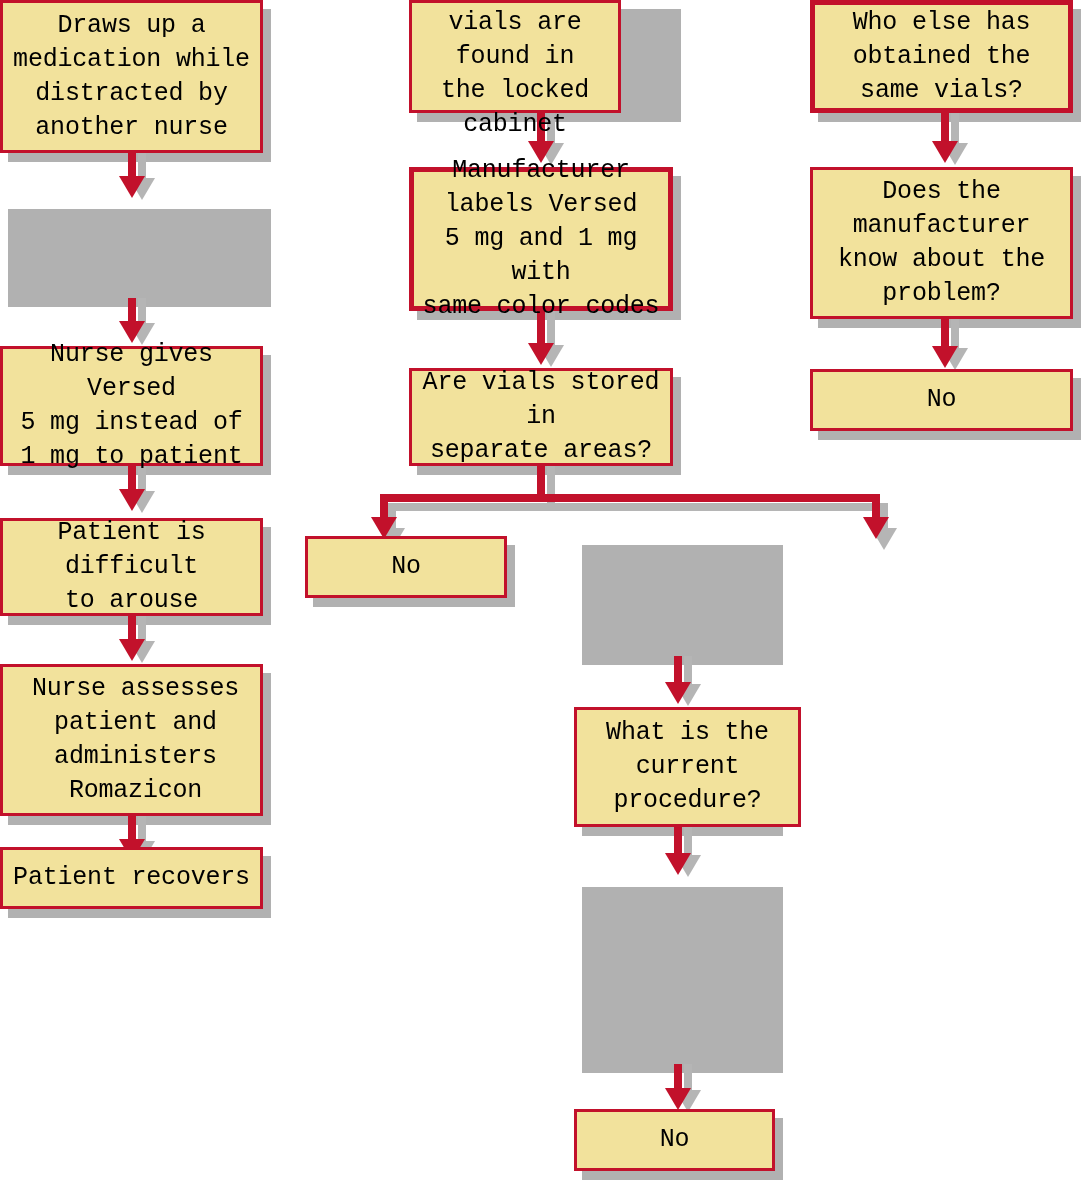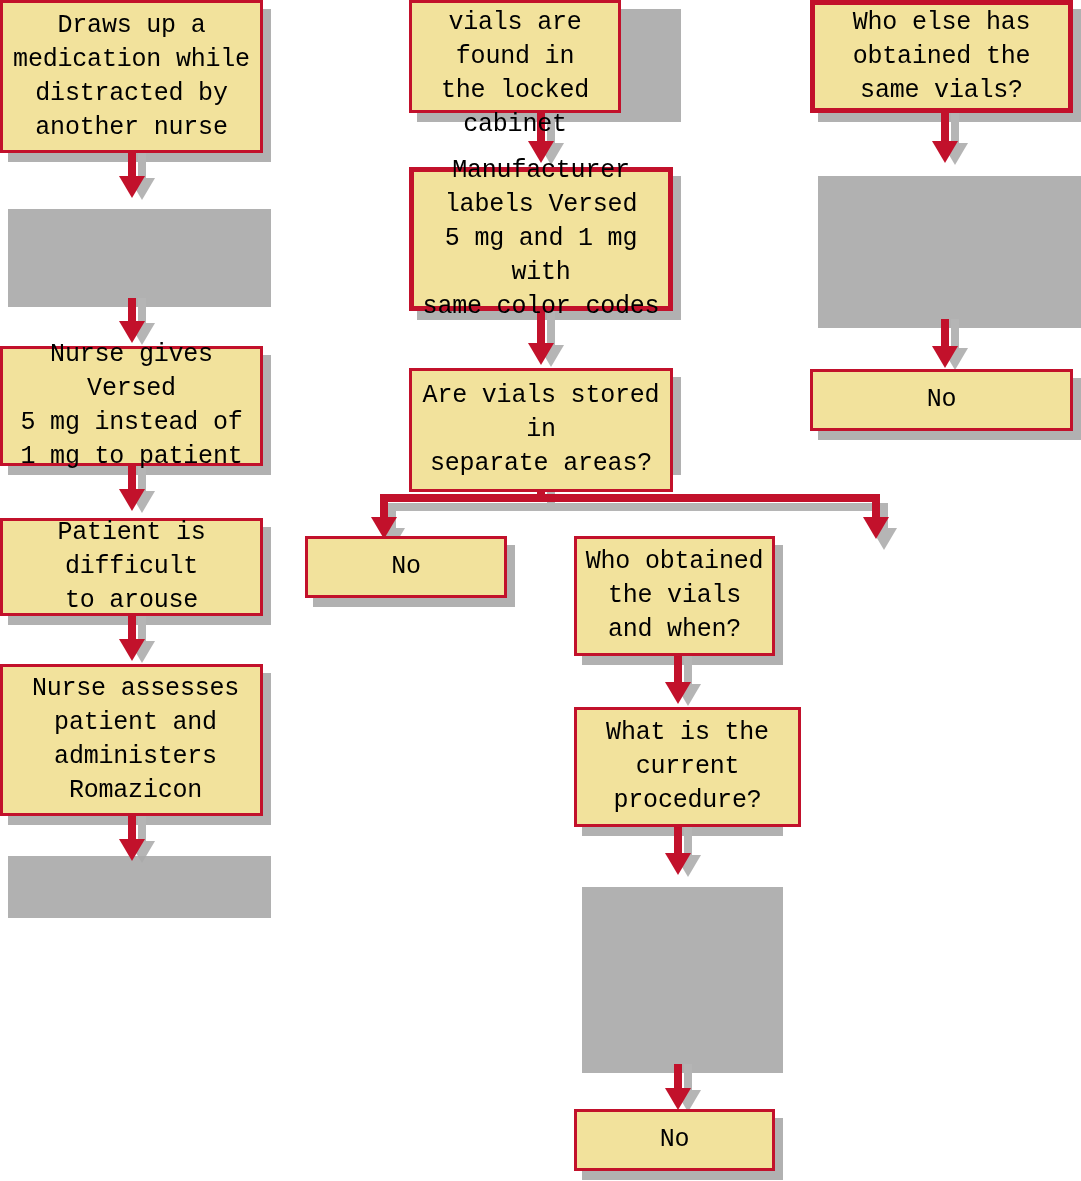--- a/index.html
+++ b/index.html
@@ -128,20 +128,23 @@
   <div class="node" style="left:0px; top:664px; width:263px; height:152px;padding-left:8px;">
     <span class="label">Nurse assesses<br>patient and<br>administers<br>Romazicon</span>
   </div>
 
   <div class="conn-shadow" style="left:138px; top:816px; width:8px; height:33px;"></div>
   <div class="arrowhead-shadow" style="left:129px; top:841px;"></div>
   <div class="conn" style="left:128px; top:816px; width:8px; height:30px;"></div>
   <div class="arrowhead" style="left:119px; top:839px;"></div>
 
   <div class="shadow" style="left:8px; top:856px; width:263px; height:62px;"></div>
+  <div class="node" style="left:0px; top:847px; width:263px; height:62px;">
+    <span class="label">Patient recovers</span>
+  </div>
 
   <div class="shadow" style="left:417px; top:9px; width:264px; height:113px;"></div>
   <div class="node" style="left:409px; top:0px; width:212px; height:113px;">
     <span class="label">Wrong Versed<br>vials are found in<br>the locked cabinet</span>
   </div>
 
   <div class="conn-shadow" style="left:547px; top:113px; width:8px; height:38px;"></div>
   <div class="arrowhead-shadow" style="left:538px; top:143px;"></div>
   <div class="conn" style="left:537px; top:113px; width:8px; height:35px;"></div>
   <div class="arrowhead" style="left:528px; top:141px;"></div>
@@ -150,21 +153,21 @@
   <div class="node thick" style="left:409px; top:167px; width:264px; height:144px;">
     <span class="label">Manufacturer<br>labels Versed<br>5 mg and 1 mg with<br>same color codes</span>
   </div>
 
   <div class="conn-shadow" style="left:547px; top:311px; width:8px; height:45px;"></div>
   <div class="arrowhead-shadow" style="left:538px; top:345px;"></div>
   <div class="conn" style="left:537px; top:311px; width:8px; height:42px;"></div>
   <div class="arrowhead" style="left:528px; top:343px;"></div>
 
   <div class="shadow" style="left:417px; top:377px; width:264px; height:98px;"></div>
-  <div class="node" style="left:409px; top:368px; width:264px; height:124px;">
+  <div class="node" style="left:409px; top:368px; width:264px; height:98px;">
     <span class="label">Are vials stored in<br>separate areas?</span>
   </div>
 
   <div class="conn-shadow" style="left:547px; top:466px; width:8px; height:40px;"></div>
   <div class="conn" style="left:537px; top:466px; width:8px; height:32px;"></div>
 
   <div class="conn-shadow" style="left:388px; top:503px; width:500px; height:8px;"></div>
   <div class="conn" style="left:380px; top:494px; width:500px; height:8px;"></div>
 
   <div class="conn-shadow" style="left:388px; top:503px; width:8px; height:33px;"></div>
@@ -176,23 +179,20 @@
   <div class="arrowhead-shadow" style="left:871px; top:528px;"></div>
   <div class="conn" style="left:872px; top:494px; width:8px; height:30px;"></div>
   <div class="arrowhead" style="left:863px; top:517px;"></div>
 
   <div class="shadow" style="left:313px; top:545px; width:202px; height:62px;"></div>
   <div class="node" style="left:305px; top:536px; width:202px; height:62px;">
     <span class="label">No</span>
   </div>
 
   <div class="shadow" style="left:582px; top:545px; width:201px; height:120px;"></div>
-  <div class="node" style="left:574px; top:536px; width:201px; height:120px;">
-    <span class="label">Who obtained<br>the vials<br>and when?</span>
-  </div>
 
   <div class="conn-shadow" style="left:684px; top:656px; width:8px; height:36px;"></div>
   <div class="arrowhead-shadow" style="left:675px; top:684px;"></div>
   <div class="conn" style="left:674px; top:656px; width:8px; height:33px;"></div>
   <div class="arrowhead" style="left:665px; top:682px;"></div>
 
   <div class="shadow" style="left:582px; top:716px; width:201px; height:120px;"></div>
   <div class="node" style="left:574px; top:707px; width:227px; height:120px;">
     <span class="label">What is the<br>current<br>procedure?</span>
   </div>
@@ -218,20 +218,23 @@
   <div class="node thick" style="left:810px; top:0px; width:263px; height:113px;">
     <span class="label">Who else has<br>obtained the<br>same vials?</span>
   </div>
 
   <div class="conn-shadow" style="left:951px; top:113px; width:8px; height:38px;"></div>
   <div class="arrowhead-shadow" style="left:942px; top:143px;"></div>
   <div class="conn" style="left:941px; top:113px; width:8px; height:35px;"></div>
   <div class="arrowhead" style="left:932px; top:141px;"></div>
 
   <div class="shadow" style="left:818px; top:176px; width:263px; height:152px;"></div>
+  <div class="node" style="left:810px; top:167px; width:263px; height:152px;">
+    <span class="label">Does the<br>manufacturer<br>know about the<br>problem?</span>
+  </div>
 
   <div class="conn-shadow" style="left:951px; top:319px; width:8px; height:41px;"></div>
   <div class="arrowhead-shadow" style="left:942px; top:348px;"></div>
   <div class="conn" style="left:941px; top:319px; width:8px; height:38px;"></div>
   <div class="arrowhead" style="left:932px; top:346px;"></div>
 
   <div class="shadow" style="left:818px; top:378px; width:263px; height:62px;"></div>
   <div class="node" style="left:810px; top:369px; width:263px; height:62px;">
     <span class="label">No</span>
   </div>

